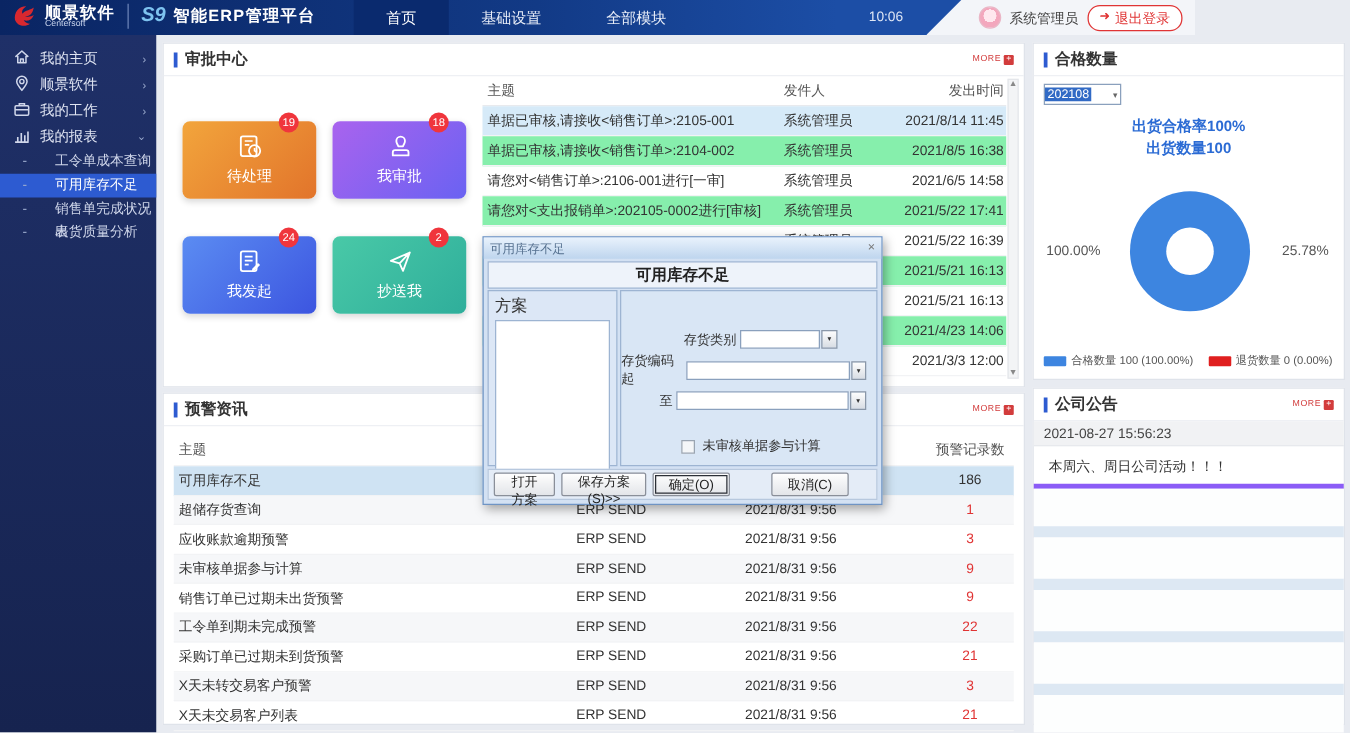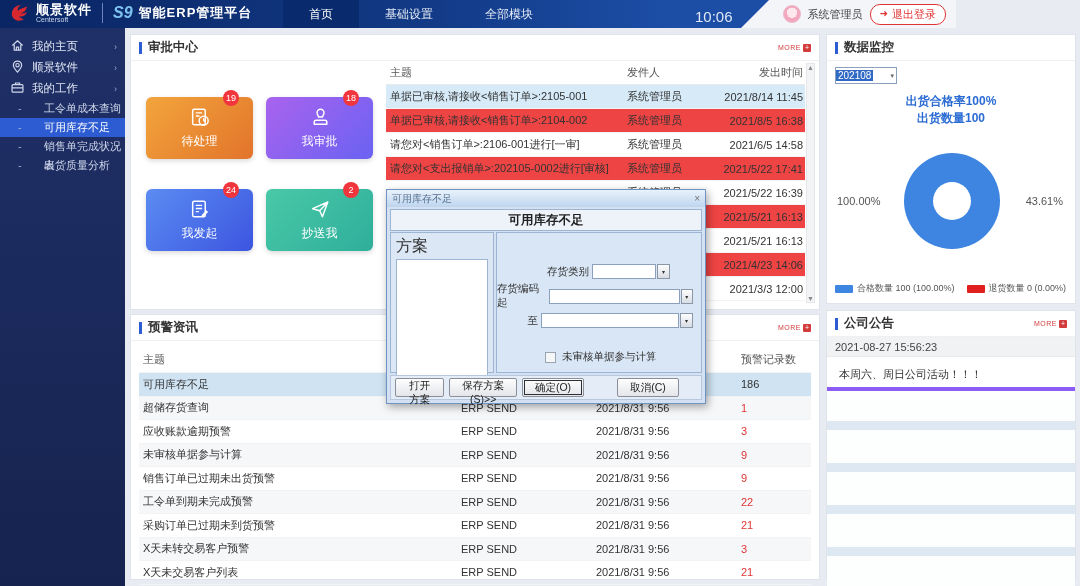--- a/index.html
+++ b/index.html
@@ -11,21 +11,21 @@
   .logo-wrap { position:absolute; left:8px; top:2px; display:flex; align-items:center; gap:6px; }
   .logo-txt { line-height:1; }
   .logo-cn { font-size:13px; font-weight:bold; letter-spacing:1px; }
   .logo-en { font-size:7px; color:#cdd8ef; }
   .logo-sep { width:1px; height:20px; background:#6b83b8; margin:0 4px; }
   .s9 { font-size:16px; font-weight:bold; font-style:italic; color:#7ec3f0; }
   .prod { font-size:13px; font-weight:bold; letter-spacing:1px; }
   .nav { position:absolute; left:283px; top:0; height:28px; display:flex; }
   .nav-item { padding:0 26px; line-height:28px; font-size:12px; color:#e7ecf7; cursor:pointer; }
   .nav-item.active { background:#0a2a6e; color:#fff; }
-  .hdr-time { position:absolute; left:695px; top:8px; font-size:15px; color:#dfe7f5; }
+  .hdr-time { position:absolute; left:695px; top:8px; font-size:11px; color:#dfe7f5; }
   .hdr-date { position:absolute; left:792px; top:2px; font-size:10px; color:#dfe7f5; line-height:12px; }
   .hdr-right { position:absolute; right:0; top:0; height:28px; width:215px; background:#f3f5f9; clip-path:polygon(28px 0,100% 0,100% 100%,0 100%); display:flex; align-items:center; justify-content:flex-end; gap:7px; padding-right:10px; }
   .avatar { width:18px; height:18px; border-radius:50%; background:radial-gradient(circle at 50% 42%,#ffe7ee 0 42%,#f3a7bd 43% 100%); border:1px solid #eab6c6; }
   .hdr-user { font-size:11px; color:#444; }
   .logout { display:flex; align-items:center; gap:4px; border:1px solid #e03434; color:#e03434; border-radius:10px; padding:2px 9px; font-size:11px; background:#fff; cursor:pointer; }
   .logout .ic { font-size:10px; line-height:1; }
 
   
   .side { position:absolute; left:0; top:28px; width:125px; height:558px; background:linear-gradient(180deg,#1f3068 0%,#16234f 100%); color:#dfe4f2; z-index:4; }
   .side-item { display:flex; align-items:center; gap:7px; height:21px; padding:0 8px 0 10px; font-size:11.5px; cursor:pointer; }
@@ -58,38 +58,38 @@
   .tiles { position:absolute; left:15px; top:62px; width:230px; display:grid; grid-template-columns:107px 107px; grid-gap:30px 13px; }
   .tile { height:62px; border-radius:6px; position:relative; color:#fff; display:flex; flex-direction:column; align-items:center; justify-content:center; gap:2px; cursor:pointer; box-shadow:0 2px 5px rgba(0,0,0,.15); }
   .tile .tl { font-size:12px; }
   .badge { position:absolute; top:-7px; right:14px; min-width:16px; height:16px; border-radius:8px; background:#f0353c; color:#fff; font-size:9px; line-height:16px; text-align:center; padding:0 3px; }
 
   
   .atable { position:absolute; left:255px; top:26px; right:14px; bottom:4px; font-size:11px; }
   .arow { display:flex; height:24px; align-items:center; border-bottom:1px solid #f2f3f5; }
   .arow.hdr-row { color:#555; border-bottom:1px solid #e8eaee; }
   .arow.sel { background:#d6eaf8; }
-  .arow.alt { background:#ef4444; }
+  .arow.alt { background:#86efac; }
   .c-subj { flex:1; padding-left:4px; overflow:hidden; white-space:nowrap; }
   .c-sender { width:78px; }
   .c-time { width:100px; text-align:right; padding-right:2px; }
   .vscroll { position:absolute; right:4px; top:28px; bottom:6px; width:9px; background:#f3f4f6; border:1px solid #e4e6ea; font-size:7px; color:#888; text-align:center; }
   .vscroll .up { position:absolute; top:0; left:0; right:0; cursor:pointer; }
   .vscroll .dn { position:absolute; bottom:0; left:0; right:0; cursor:pointer; }
 
   
   .altable { position:absolute; left:8px; right:8px; top:32px; font-size:11px; }
   .alrow { display:flex; height:23.5px; align-items:center; border-bottom:1px solid #f2f3f5; }
   .alrow.hdr-row { color:#555; height:26px; }
   .alrow.sel { background:#cfe3f3; }
   .alrow.alt { background:#f6f7f9; }
   .al-subj { flex:1; padding-left:4px; white-space:nowrap; overflow:hidden; }
   .al-sender { width:135px; }
   .al-time { width:145px; }
-  .al-count { width:70px; }
+  .al-count { width:70px; text-align:center; }
   .al-count.red { color:#e03434; }
 
   
   .period { position:absolute; left:8px; top:32px; width:62px; height:17px; background:#fff; border:1px solid #8aa0bd; display:flex; align-items:center; cursor:pointer; }
   .period .pv { background:#316ac5; color:#fff; font-size:10px; padding:0 2px; }
   .period .pc { margin-left:auto; font-size:7px; color:#666; padding-right:2px; }
   .mon-lines { position:absolute; left:0; right:0; top:58px; text-align:center; color:#2b6bd4; font-size:12px; font-weight:bold; line-height:17px; }
   .donut { position:absolute; left:77px; top:118px; width:96px; height:96px; border-radius:50%; background:#3d85e0; }
   .donut::after { content:""; position:absolute; left:29px; top:29px; width:38px; height:38px; border-radius:50%; background:#fff; }
   .pct-l { position:absolute; left:10px; top:160px; font-size:11px; color:#555; }
@@ -104,21 +104,21 @@
   .stripe { height:9px; background:#dde8f3; }
   .gap-w { background:#fdfefe; }
 
   
   .modal { position:absolute; left:386px; top:189px; width:320px; height:215px; z-index:20; border:1px solid #6f94c4; background:#d3e1f3; box-shadow:2px 3px 8px rgba(0,0,0,.35); }
   .m-title { height:17px; background:linear-gradient(180deg,#e9f2fc,#bed5ee); display:flex; align-items:center; padding:0 5px; font-size:10px; color:#55708f; cursor:move; }
   .m-close { margin-left:auto; font-size:10px; color:#777; cursor:pointer; line-height:1; }
   .m-head { height:22px; margin:2px 3px 0 3px; background:#eef3fa; border:1px solid #9db4d2; text-align:center; font-weight:bold; font-size:12.5px; line-height:21px; color:#222; }
   .m-body { position:absolute; left:3px; right:3px; top:42px; bottom:30px; display:flex; }
   .m-left { width:104px; background:#dce7f6; border:1px solid #9db4d2; padding:3px 5px; }
-  .m-left .sch { font-size:16px; color:#333; margin-bottom:2px; }
+  .m-left .sch { font-size:13px; color:#333; margin-bottom:2px; }
   .m-list { background:#fff; border:1px solid #9db4d2; height:128px; cursor:pointer; }
   .m-right { flex:1; margin-left:2px; background:#d9e6f5; border:1px solid #9db4d2; position:relative; padding-top:28px; }
   .f-row { display:flex; align-items:center; justify-content:flex-end; margin:3px 8px 3px 0; }
   .f-lbl { font-size:10.5px; color:#333; margin-right:3px; }
   .f-inp { height:15px; background:#fff; border:1px solid #8aa0bd; }
   .f-inp.narrow { width:64px; margin-right:38px; }
   .f-inp.wide { width:138px; }
   .f-btn { width:13px; height:15px; margin-left:1px; background:linear-gradient(180deg,#fdfdfd,#d8dde4); border:1px solid #8a97a8; font-size:6px; color:#333; text-align:center; line-height:14px; cursor:pointer; }
   .cb-row { display:flex; align-items:center; gap:6px; margin:22px 0 0 48px; }
   .cb { width:11px; height:11px; background:#f4f6f8; border:1px solid #9aa5b2; cursor:pointer; }
@@ -183,20 +183,27 @@
         <span class="arr">›</span>
       </div>
       <div class="side-item">
         <span><svg width="15" height="15" viewBox="0 0 16 16">
             <rect x="2.2" y="5" width="11.6" height="8" rx="1" fill="none" stroke="#cfd6ea" stroke-width="1.3"></rect>
             <path d="M5.8 5 V3.2 H10.2 V5 M2.2 8.4 H13.8" fill="none" stroke="#cfd6ea" stroke-width="1.3"></path>
           </svg></span>
         <span class="lbl">我的工作</span>
         <span class="arr">›</span>
       </div>
+      <div class="side-item">
+        <span><svg width="15" height="15" viewBox="0 0 16 16">
+            <path d="M2.2 13.5 H13.8 M4.5 13 V9.2 M7.5 13 V5.8 M10.5 13 V7.6 M13.2 13 V4.5" fill="none" stroke="#cfd6ea" stroke-width="1.4"></path>
+          </svg></span>
+        <span class="lbl">我的报表</span>
+        <span class="arr">⌄</span>
+      </div>
     </div>
   <div id="side-subitems">
       <div class="sub-item">工令单成本查询</div>
       <div class="sub-item active">可用库存不足</div>
       <div class="sub-item">销售单完成状况表</div>
       <div class="sub-item">出货质量分析</div>
     </div>
 </div>
 
 <div class="panel approval">
@@ -371,33 +378,33 @@
         <div class="al-sender">ERP SEND</div>
         <div class="al-time">2021/8/31 9:56</div>
         <div class="al-count red">21</div>
       </div>
     </div>
 </div>
 
 <div class="panel monitor">
   <div class="p-hd">
     <div class="bar"></div>
-    <div class="t">数据监控</div>
+    <div class="t">合格数量</div>
   </div>
   <div class="period">
     <span class="pv">202108</span>
     <span class="pc">▾</span>
   </div>
   <div class="mon-lines">
     <div>出货合格率100%</div>
     <div>出货数量100</div>
   </div>
   <div class="pct-l">100.00%</div>
   <div class="donut"></div>
-  <div class="pct-r">43.61%</div>
+  <div class="pct-r">25.78%</div>
   <div class="legend" id="legend">
       <div class="leg-item">
         <span class="leg-sw" style="background: rgb(61, 133, 224);"></span>
         <span>合格数量 100 (100.00%)</span>
       </div>
       <div class="leg-item">
         <span class="leg-sw" style="background: rgb(224, 31, 31);"></span>
         <span>退货数量 0 (0.00%)</span>
       </div>
     </div>

